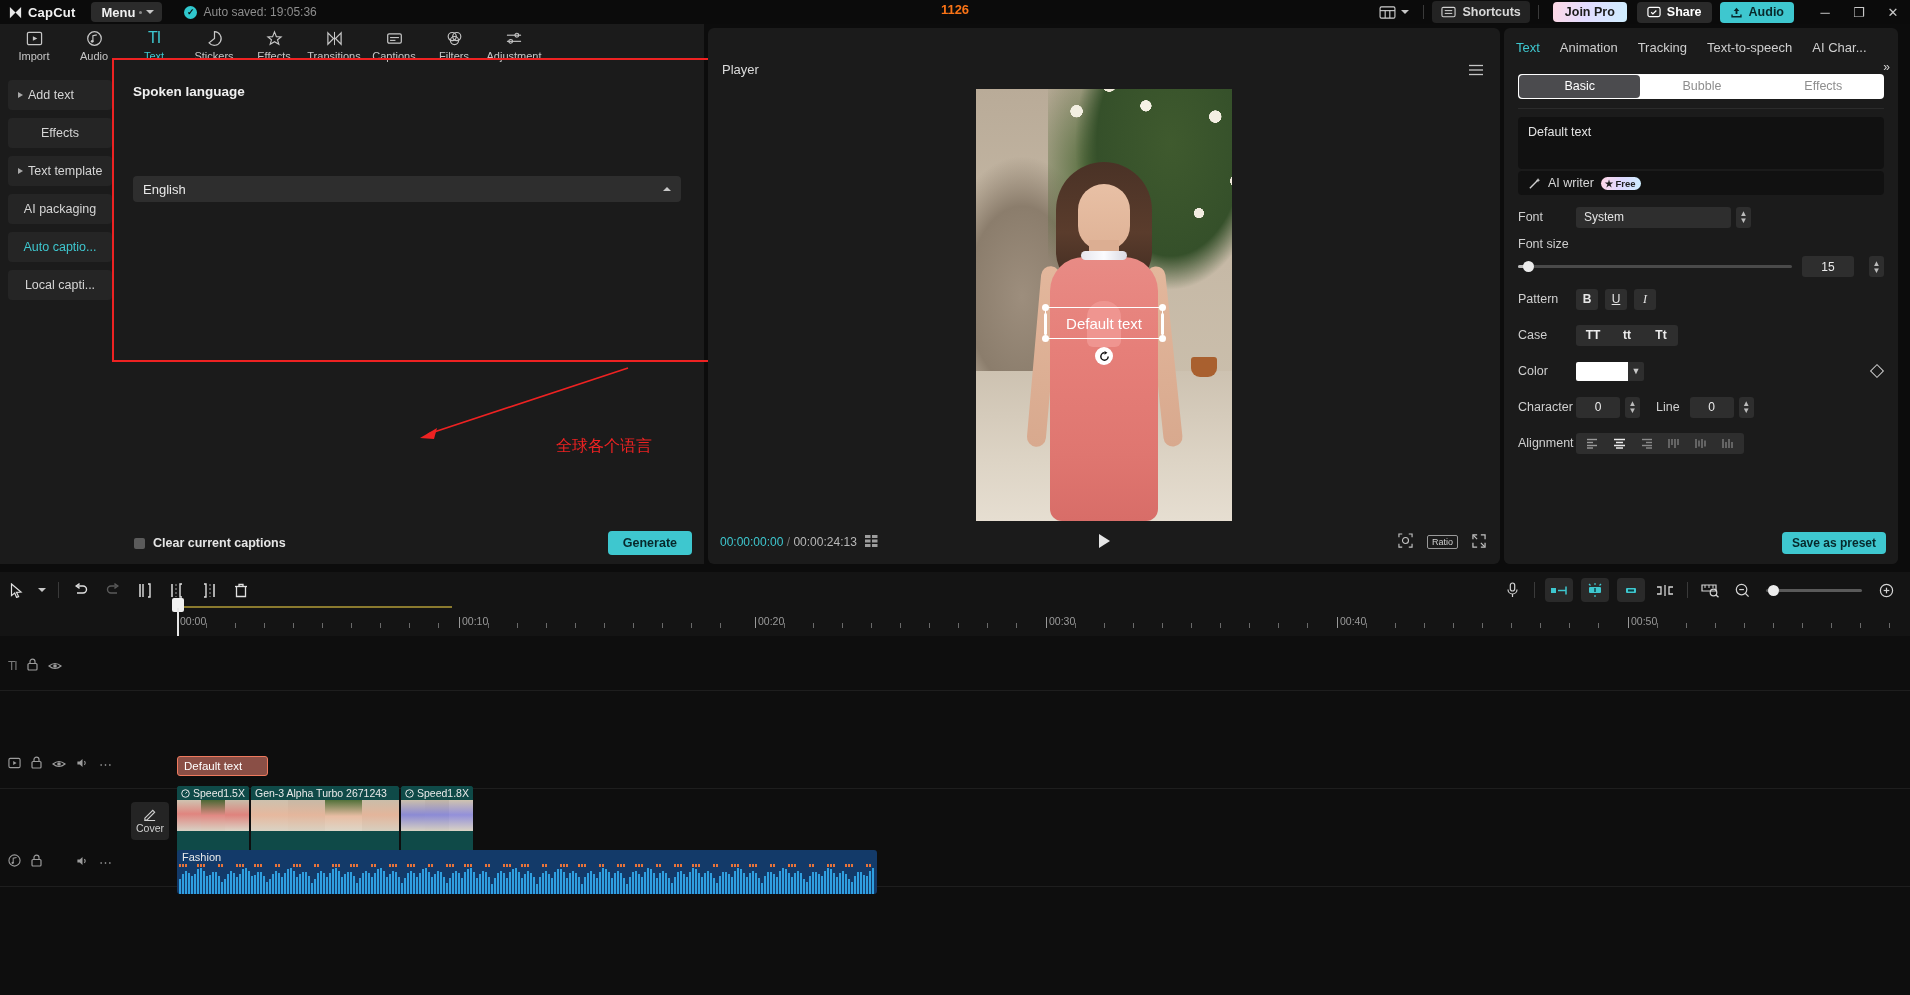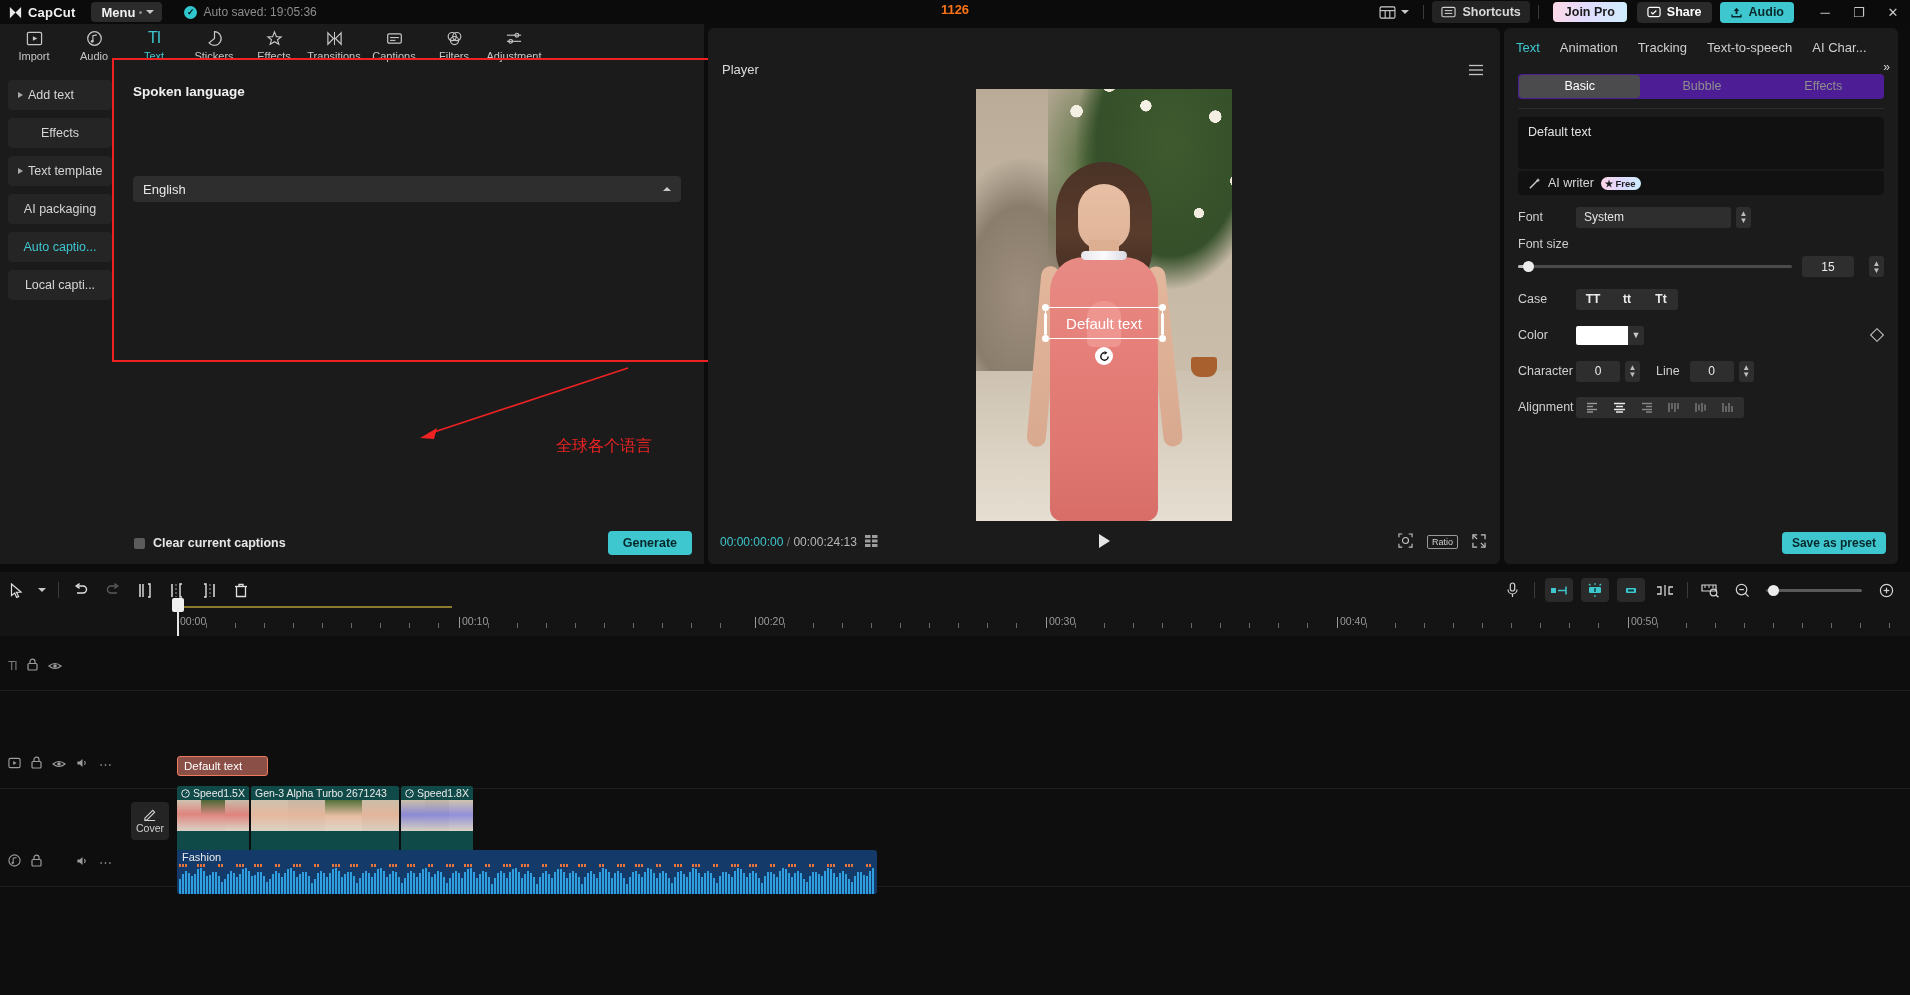--- a/index.html
+++ b/index.html
@@ -212,21 +212,21 @@
 
   
   .rightpanel{
     position:absolute; left:1504px; top:28px; width:394px; height:536px;
     background:#1b1b1b; border-radius:6px; overflow:hidden;
   }
   .rtabs{ display:flex;align-items:center;height:38px;padding:0 12px;gap:20px;font-size:13px;color:#cfcfcf;}
   .rtab.active{ color:#3ec7cf; }
   .rtab-more{ position:absolute;right:8px;top:32px;color:#d6d6d6;font-size:12px;}
   .seg{
-    margin:8px 14px 0 14px; height:25px; background:#4c1d95; border-radius:4px;
+    margin:8px 14px 0 14px; height:25px; background:#ffffff; border-radius:4px;
     display:flex; align-items:center;
   }
   .seg > div{ flex:1;text-align:center;font-size:12.5px;color:#8e8e8e;line-height:25px;}
   .seg > div.on{ background:#4b4b4e;border-radius:4px;color:#fff;height:23px;margin:1px;line-height:23px;}
   .divline{ height:1px;background:#2b2b2b;margin:9px 14px 0 14px;}
   .ta{
     margin:8px 14px 0 14px;height:52px;background:#111111;border-radius:4px;
     padding:8px 10px;font-size:12.5px;color:#e4e4e4;
   }
   .aiwriter{
@@ -661,20 +661,28 @@
       <div class="fill"></div>
       <div class="knob"></div>
     </div>
     <div class="numbox">15</div>
     <div class="stepper">
         <span>▲</span>
         <span>▼</span>
       </div>
   </div>
 
+  <div class="row">
+    <span class="rlab">Pattern</span>
+    <div class="btnset">
+      <div class="sqbtn" style="font-weight:700;">B</div>
+      <div class="sqbtn" style="text-decoration:underline;">U</div>
+      <div class="sqbtn" style="font-style:italic;font-family:'Liberation Serif',serif;">I</div>
+    </div>
+  </div>
 
   <div class="row">
     <span class="rlab">Case</span>
     <div class="casegrp">
       <div>TT</div>
       <div>tt</div>
       <div>Tt</div>
     </div>
   </div>
 

